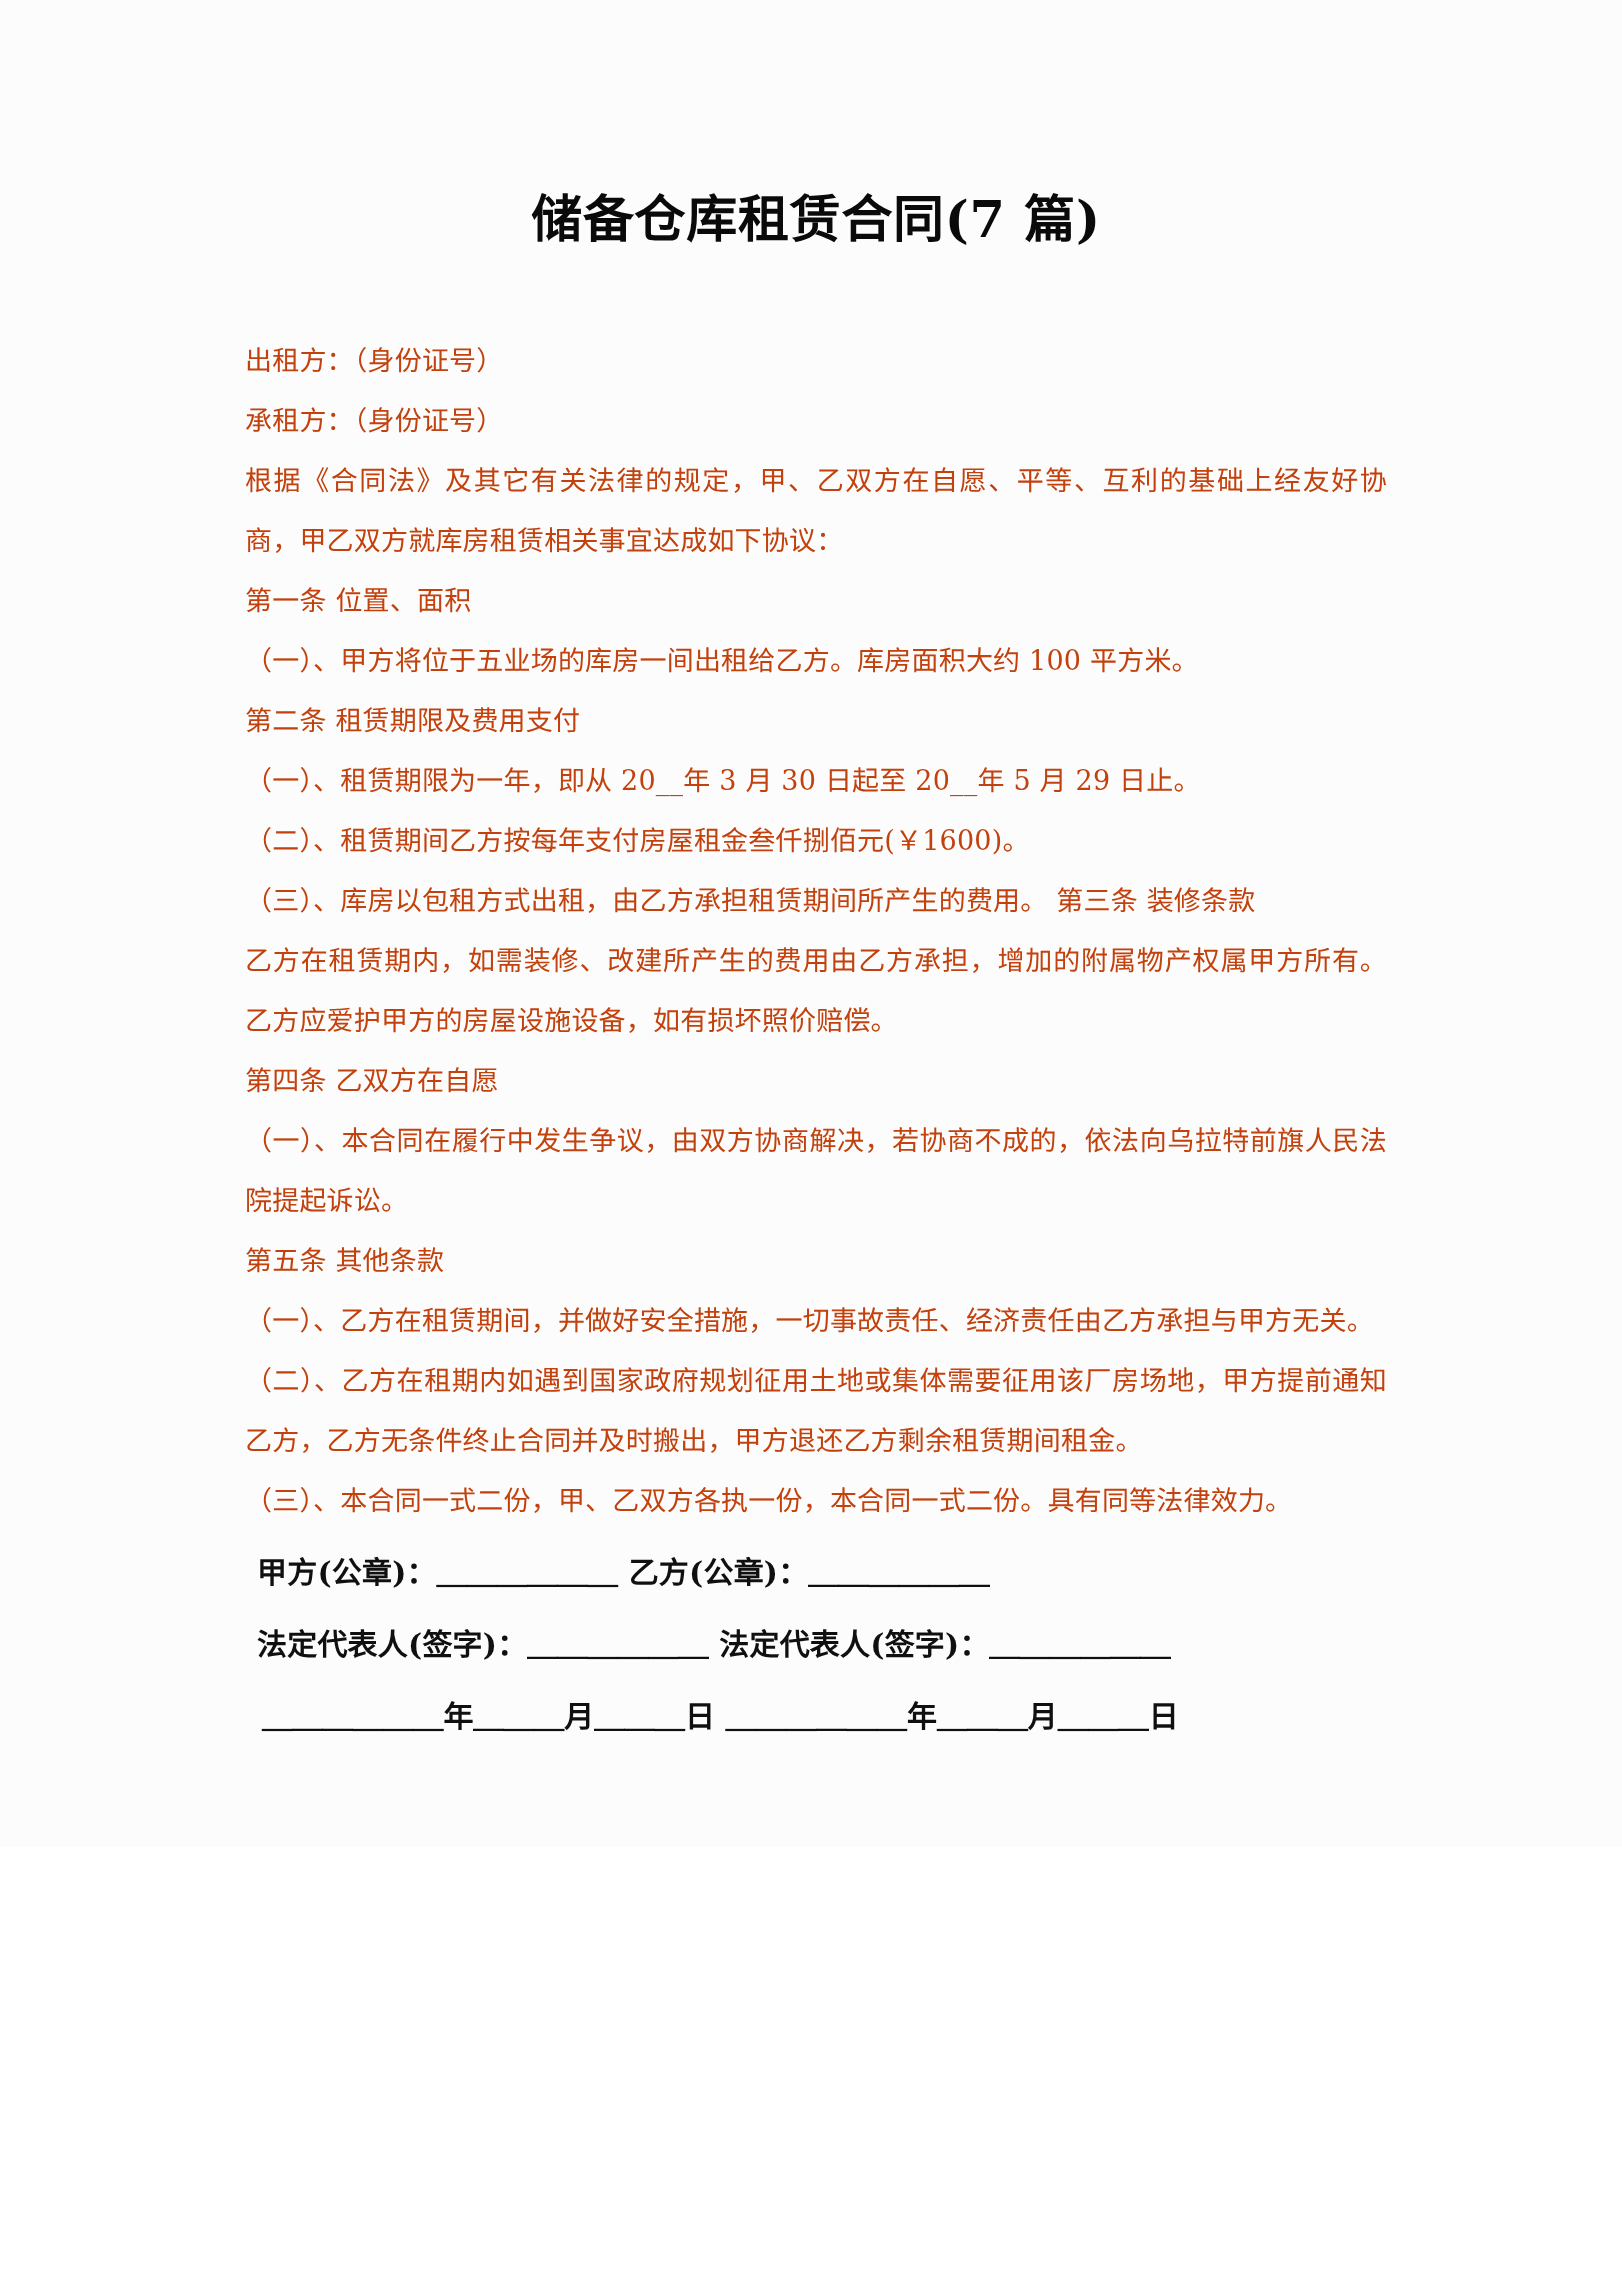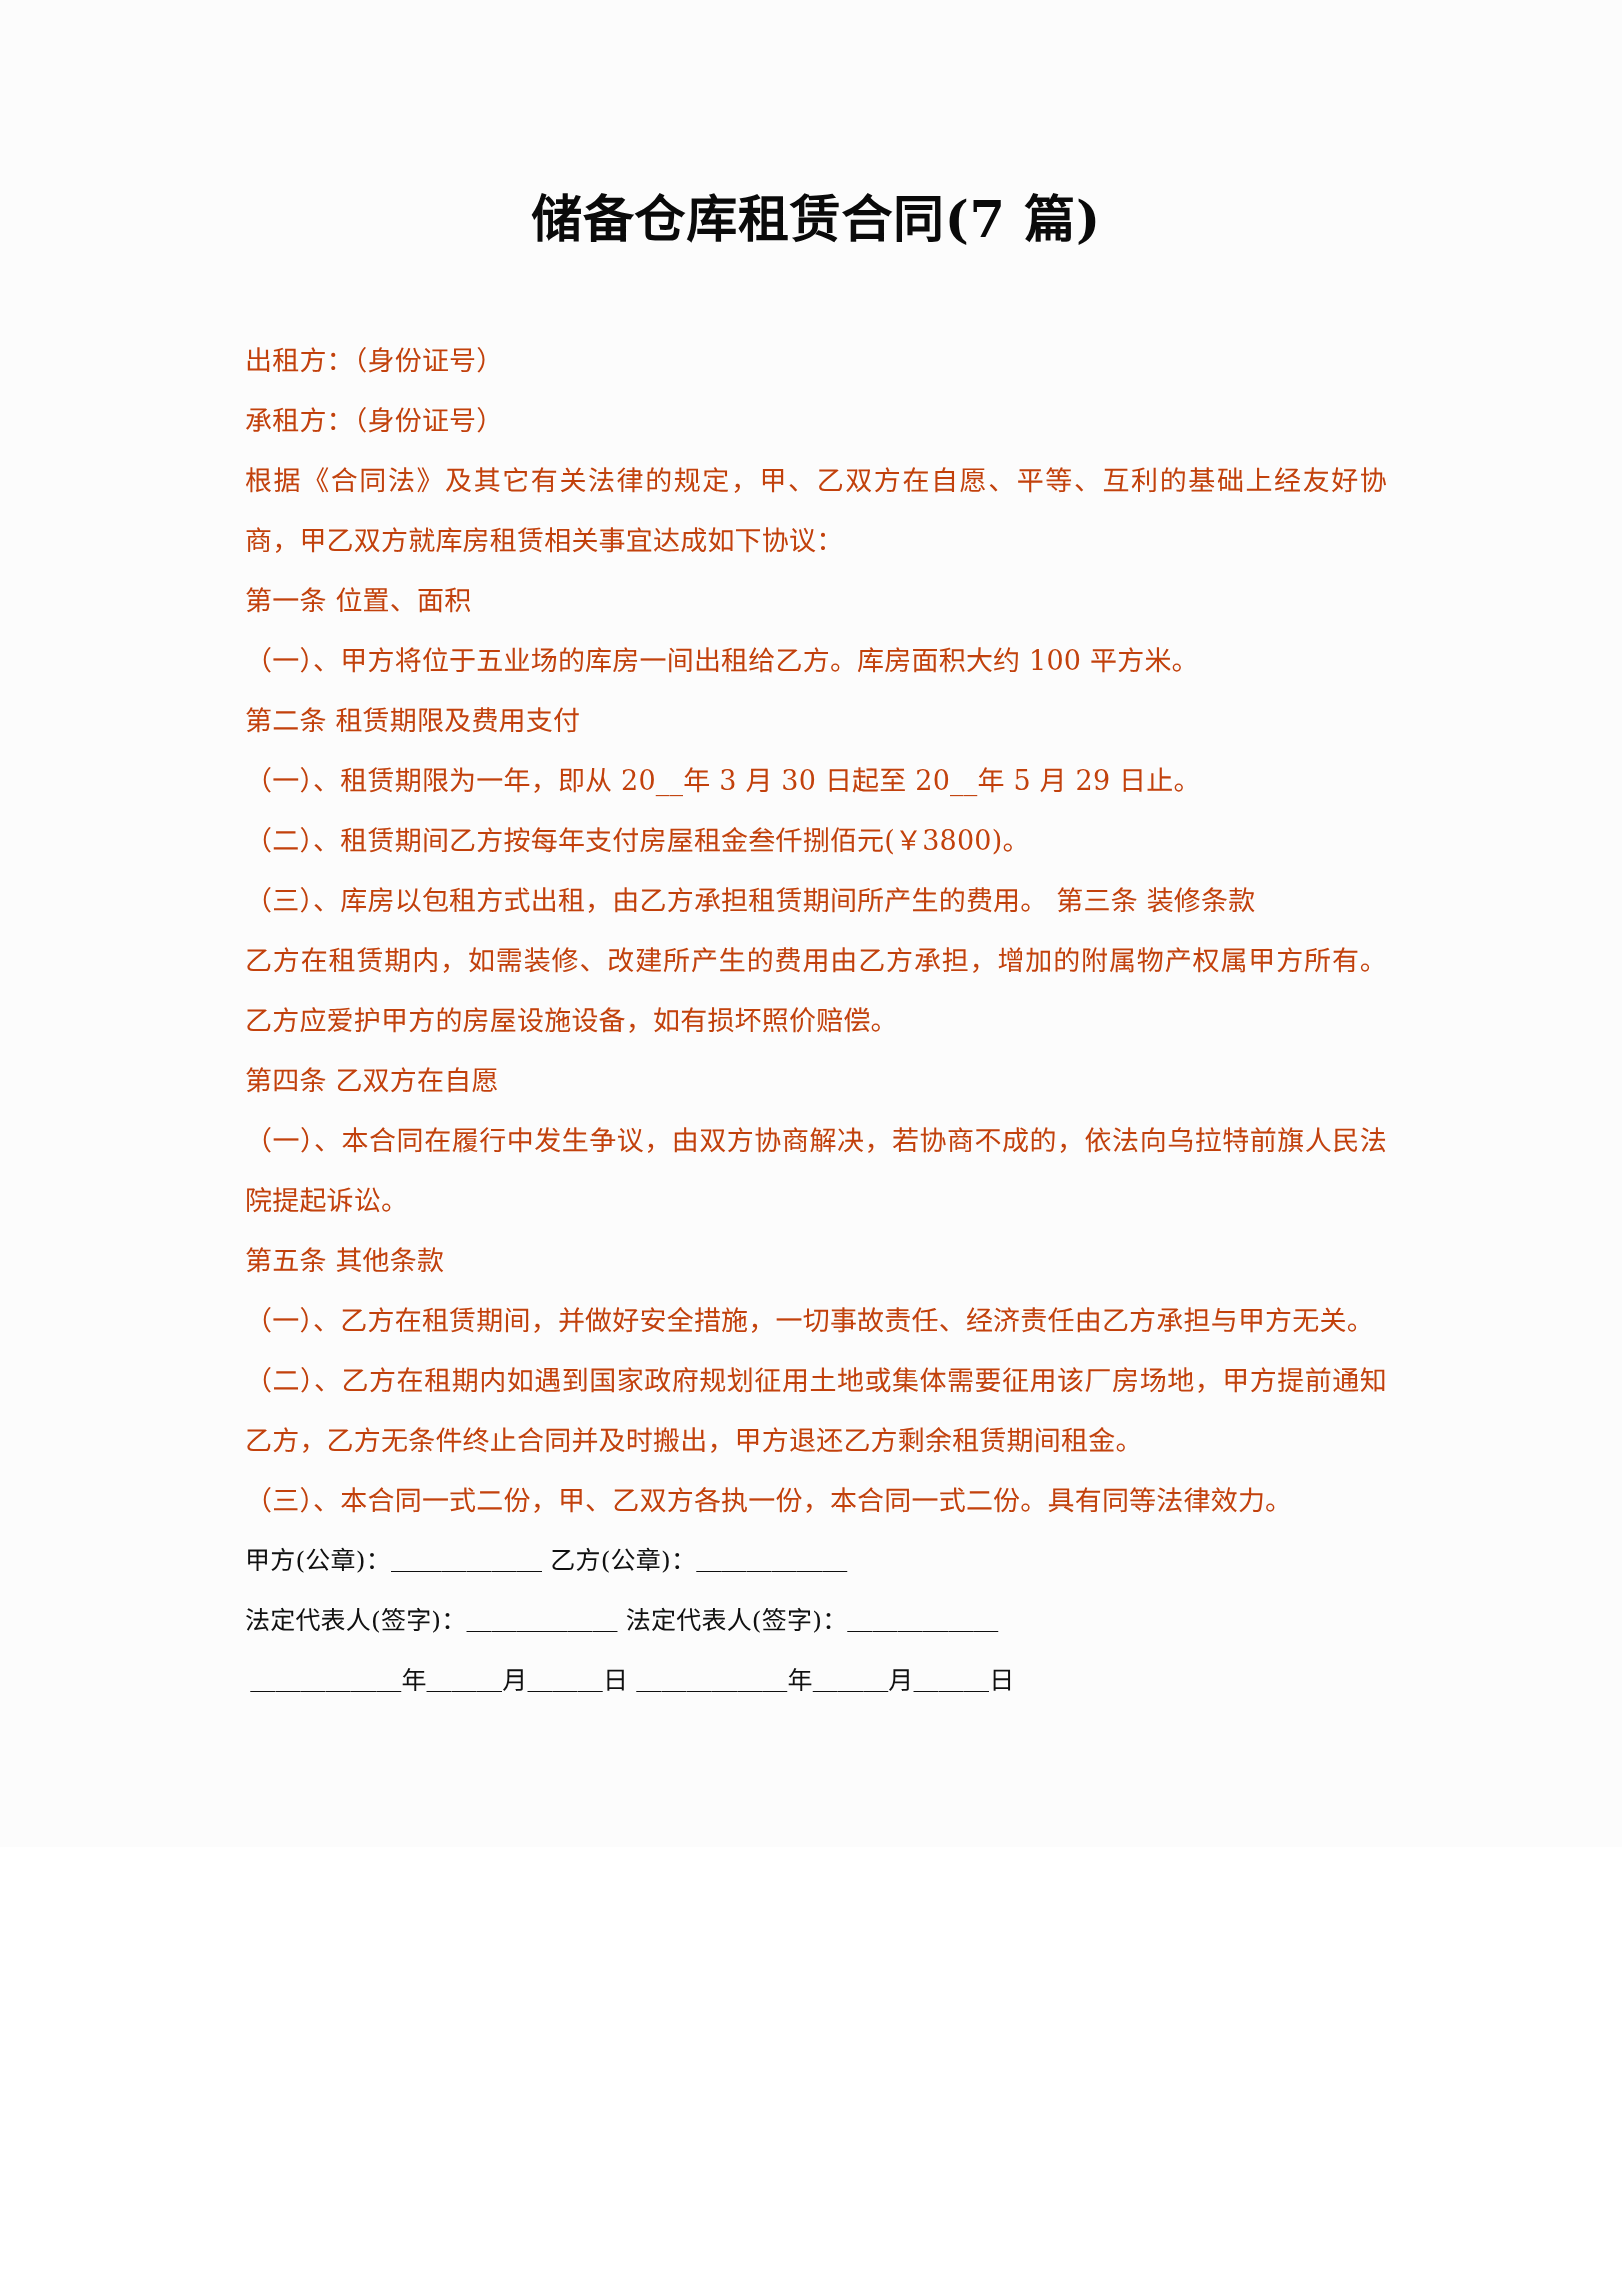--- a/index.html
+++ b/index.html
@@ -47,26 +47,27 @@
     color: #c2410c;
     word-break: break-all;
   }
   .para.first-block {
     padding-top: 82px;
   }
   .para.heading {
     
   }
   .sig-line {
-    font-size: 25px;
+    font-size: 30px;
     line-height: 60px;
-    margin: 0;
+    margin: 12px;
     letter-spacing: 0.2px;
     color: #101010;
     white-space: pre;
+    font-weight: bold;
   }
   .sig-line.date-line {
     padding-left: 5.2px;
   }
 </style>
 </head>
 <body>
 
 <div class="page">
 
@@ -81,21 +82,21 @@
     <p class="para">根据《合同法》及其它有关法律的规定，甲、乙双方在自愿、平等、互利的基础上经友好协商，甲乙双方就库房租赁相关事宜达成如下协议：</p>
 
     <p class="para heading">第一条 位置、面积</p>
 
     <p class="para">（一）、甲方将位于五业场的库房一间出租给乙方。库房面积大约 100 平方米。</p>
 
     <p class="para heading">第二条 租赁期限及费用支付</p>
 
     <p class="para">（一）、租赁期限为一年，即从 20__年 3 月 30 日起至 20__年 5 月 29 日止。</p>
 
-    <p class="para">（二）、租赁期间乙方按每年支付房屋租金叁仟捌佰元(￥3800)。</p>
+    <p class="para">（二）、租赁期间乙方按每年支付房屋租金叁仟捌佰元(￥1600)。</p>
 
     <p class="para">（三）、库房以包租方式出租，由乙方承担租赁期间所产生的费用。 第三条 装修条款</p>
 
     <p class="para">乙方在租赁期内，如需装修、改建所产生的费用由乙方承担，增加的附属物产权属甲方所有。乙方应爱护甲方的房屋设施设备，如有损坏照价赔偿。</p>
 
     <p class="para heading">第四条 乙双方在自愿</p>
 
     <p class="para">（一）、本合同在履行中发生争议，由双方协商解决，若协商不成的，依法向乌拉特前旗人民法院提起诉讼。</p>
 
     <p class="para heading">第五条 其他条款</p>

